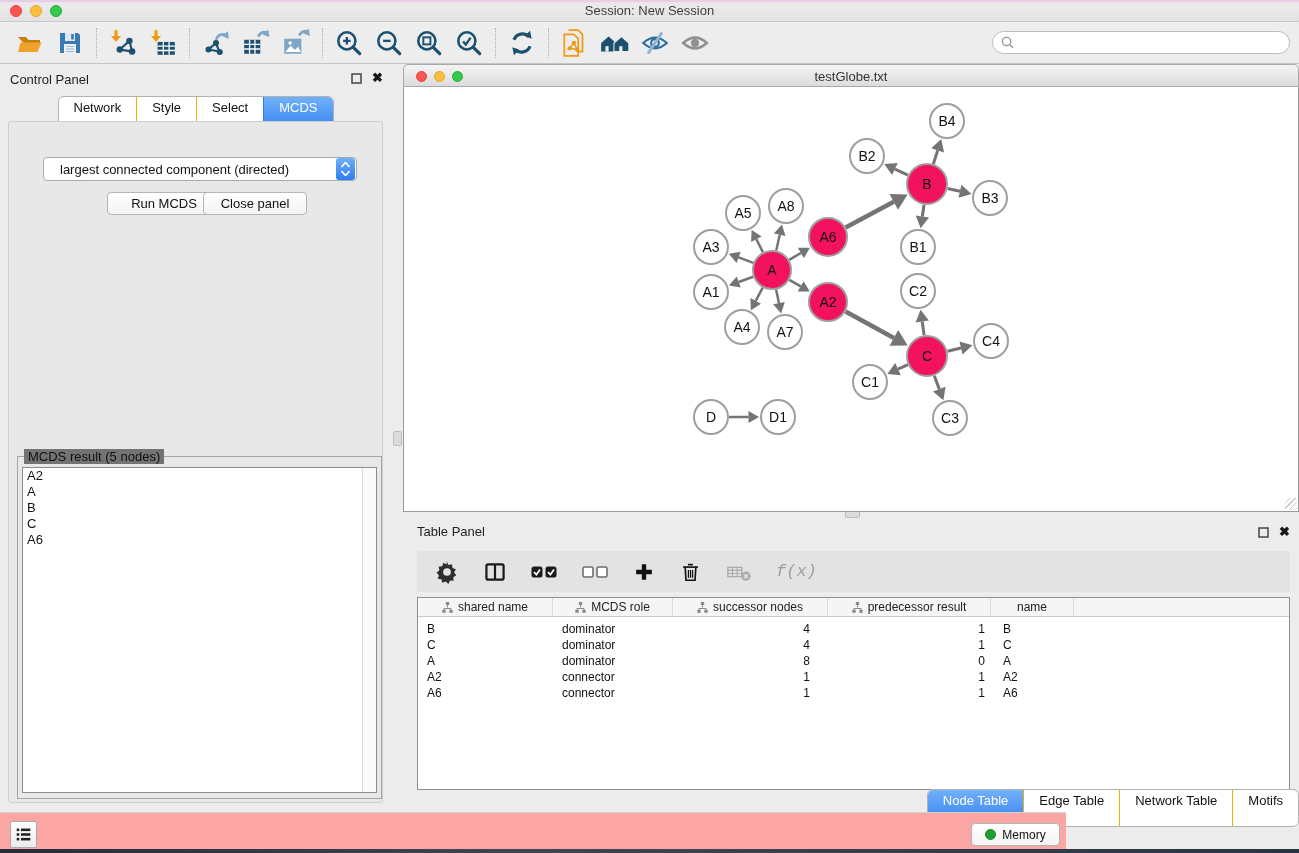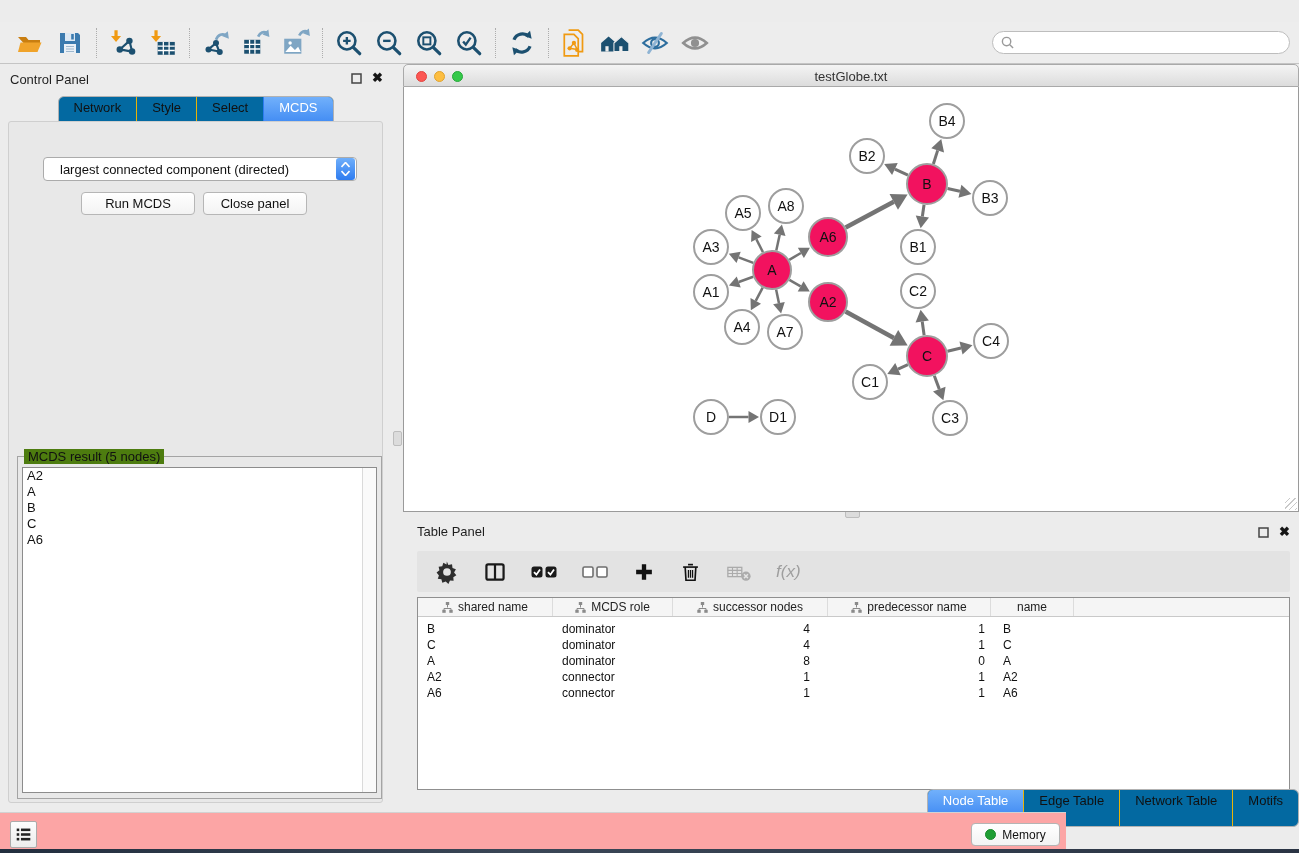--- a/index.html
+++ b/index.html
@@ -26,39 +26,39 @@
 .searchbox{position:absolute;right:9px;top:9px;width:298px;height:23px;background:#FFF;
   border:1px solid #BDBDBD;border-radius:12px;display:flex;align-items:center;padding:0 8px;gap:5px}
 .searchbox input{border:none;outline:none;flex:1;font-size:13px;font-family:"Liberation Sans",sans-serif;background:transparent}
 
 
 .cpanel{position:absolute;left:0;top:64px;width:391px;height:748px}
 .cpanel-title{position:absolute;left:10px;top:8px;font-size:13px;color:#1F1F1F}
 .panel-ctrls{position:absolute;right:8px;top:8px;display:flex;gap:10px;align-items:center}
 .float-ic svg{display:block}
 .close-ic{font-size:13px;font-weight:bold;color:#151515;line-height:12px}
-.seg{display:flex;border:1px solid #B2B2B2;border-radius:6px;overflow:hidden;background:#0369a1;height:38px}
+.seg{display:flex;border:1px solid #B2B2B2;border-radius:6px;overflow:hidden;background:#ffffff;height:38px}
 .seg-btn{padding:0 15px;font-size:13px;line-height:21px;color:#111;border-left:1px solid #eab308;white-space:nowrap}
 .seg-btn:first-child{border-left:none}
 .seg-btn.active{background:linear-gradient(#71B0FB,#2F7DF0);color:#FFF;border-left-color:#2F7DF0}
 #control-tabs{position:absolute;top:32px;left:50%;transform:translateX(-50%)}
 .cpanel-content{position:absolute;left:8px;top:57px;width:375px;height:682px;background:#E8E8E8;
   border:1px solid #CFCFCF;border-radius:3px}
 .opt-label{position:absolute;left:0;right:0;top:13px;text-align:center;font-size:13px;color:#111}
 .selectbox{position:absolute;left:34px;top:35px;width:314px;height:24px;background:#FFF;
   border:1px solid #ABABAB;border-radius:4px;display:flex;align-items:center}
 .selectbox .val{flex:1;font-size:13px;padding-left:16px;color:#111;white-space:nowrap;overflow:hidden}
 .stepper{width:19px;height:22px;margin-right:1px;border-radius:3px;
   background:linear-gradient(#6FAFFB,#2E7CF0);display:flex;flex-direction:column;align-items:center;justify-content:center;gap:2px}
 .btn{position:absolute;height:23px;background:linear-gradient(#FFFFFF,#F3F3F3);border:1px solid #B6B6B6;
   border-radius:4px;font-size:13px;color:#111;display:flex;align-items:center;justify-content:center}
-.btn-run{left:72px;top:70px;width:114px}
+.btn-run{left:98px;top:70px;width:114px}
 .btn-close{left:194px;top:70px;width:104px}
 .fieldset{position:absolute;left:8px;top:334px;width:365px;height:343px;border:1px solid #A4A4A4}
-.fieldset .legend{position:absolute;left:6px;top:-8px;background:#4d7c0f;padding:0 4px;font-size:13px;color:#111}
+.fieldset .legend{position:absolute;left:6px;top:-8px;background:#737373;padding:0 4px;font-size:13px;color:#111}
 .result-box{position:absolute;left:4px;top:10px;right:4px;bottom:5px;background:#FFF;border:1px solid #8C8C8C;overflow:hidden}
 .result-scroll{position:absolute;right:0;top:0;bottom:0;width:14px;background:#FAFAFA;border-left:1px solid #DADADA}
 .result-item{font-size:13px;line-height:16px;padding-left:4px;color:#111}
 
 
 .vdiv-handle{position:absolute;left:393px;top:431px;width:9px;height:15px;background:#DCDCDC;border:1px solid #BDBDBD;border-radius:2px}
 .hdiv-handle{position:absolute;left:845px;top:510px;width:15px;height:8px;background:#DCDCDC;border:1px solid #BDBDBD;border-radius:2px}
 
 
 .netwin{position:absolute;left:403px;top:64px;width:896px;height:448px}
@@ -71,21 +71,21 @@
 #graph-svg{position:absolute;left:0;top:0}
 .resize-corner{position:absolute;right:1px;bottom:1px;width:12px;height:12px;
   background:repeating-linear-gradient(135deg,transparent 0 3px,#C9C9C9 3px 4px)}
 
 
 .tpanel-title{position:absolute;left:417px;top:524px;font-size:13px;color:#1F1F1F}
 .tpanel-ctrls{position:absolute;right:9px;top:526px;display:flex;gap:10px;align-items:center}
 .tp-toolbar{position:absolute;left:417px;top:551px;width:873px;height:41px;background:#E3E3E3;border-radius:2px;
   display:flex;align-items:center;gap:24px;padding-left:18px}
 .tp-ic{display:flex;align-items:center;justify-content:center}
-.fx{font-family:Liberation Sans, sans-serif;font-style:italic;font-size:17px;color:#9E9E9E}
+.fx{font-family:Liberation Mono, monospace;font-style:italic;font-size:17px;color:#9E9E9E}
 .datatable{position:absolute;left:417px;top:597px;width:873px;height:193px;background:#FFF;border:1px solid #8F8F8F}
 .thead{display:flex;height:19px;background:#F5F5F5;border-bottom:1px solid #C9C9C9}
 .th{display:flex;align-items:center;justify-content:center;gap:5px;font-size:12px;color:#222;border-right:1px solid #DCDCDC;height:100%}
 .tbody{padding-top:4px}
 .tr{display:flex;height:16px;line-height:16px}
 .td{font-size:12px;color:#111;white-space:nowrap;overflow:hidden}
 .c0{width:135px}.c1{width:120px}.c2{width:155px}.c3{width:163px}.c4{width:83px}
 .td.c0{padding-left:9px}.td.c1{padding-left:9px}
 .td.c2{text-align:right;padding-right:18px}.td.c3{text-align:right;padding-right:6px}
 .td.c4{padding-left:12px}
@@ -98,20 +98,28 @@
 .memory-btn{position:absolute;right:6px;top:10px;width:89px;height:23px;background:linear-gradient(#FFFFFF,#F3F3F3);
   border:1px solid #B4B4B4;border-radius:4px;display:flex;align-items:center;justify-content:center;gap:6px;font-size:12px;color:#111}
 .mem-dot{width:11px;height:11px;border-radius:50%;background:#1F9E34;border:1px solid #178A2B}
 .desktop-strip{position:absolute;left:0;top:849px;width:1299px;height:4px;background:linear-gradient(90deg,#222E3E,#3A4656 40%,#2A3444)}
 </style>
 </head>
 <body>
 
 <div class="stage">
 
+  <div class="titlebar">
+    <div class="lights">
+      <div class="light red"></div>
+      <div class="light yellow"></div>
+      <div class="light green"></div>
+    </div>
+    <div class="title-text">Session: New Session</div>
+  </div>
 
   <div class="toolbar">
     <div class="tbtn">
       <svg width="30" height="28" viewBox="0 0 28 28">
           <path d="M2 8h8l2.5 3H24v3H7.5z" fill="#C97E10"></path>
           <path d="M4.5 13.5h21L21.5 23H2z" fill="#F0A32A"></path>
         </svg>
     </div>
     <div class="tbtn">
       <svg width="28" height="28" viewBox="0 0 28 28">
@@ -522,21 +530,21 @@
           </svg>
           <span>successor nodes</span>
         </div>
         <div class="th c3">
           <svg width="11" height="11" viewBox="0 0 11 11">
             <path d="M5.5 2.5v3M2 9V6.5h7V9" stroke="#8A8A8A" fill="none"></path>
             <rect x="3.8" y="0" width="3.4" height="3" fill="#8A8A8A"></rect>
             <rect x="0.3" y="7.8" width="3.4" height="3" fill="#8A8A8A"></rect>
             <rect x="7.3" y="7.8" width="3.4" height="3" fill="#8A8A8A"></rect>
           </svg>
-          <span>predecessor name</span>
+          <span>predecessor result</span>
         </div>
         <div class="th c4">
           <span>name</span>
         </div>
       </div>
     <div class="tbody" id="table-body">
         <div class="tr">
           <div class="td c0">B</div>
           <div class="td c1">dominator</div>
           <div class="td c2">4</div>

